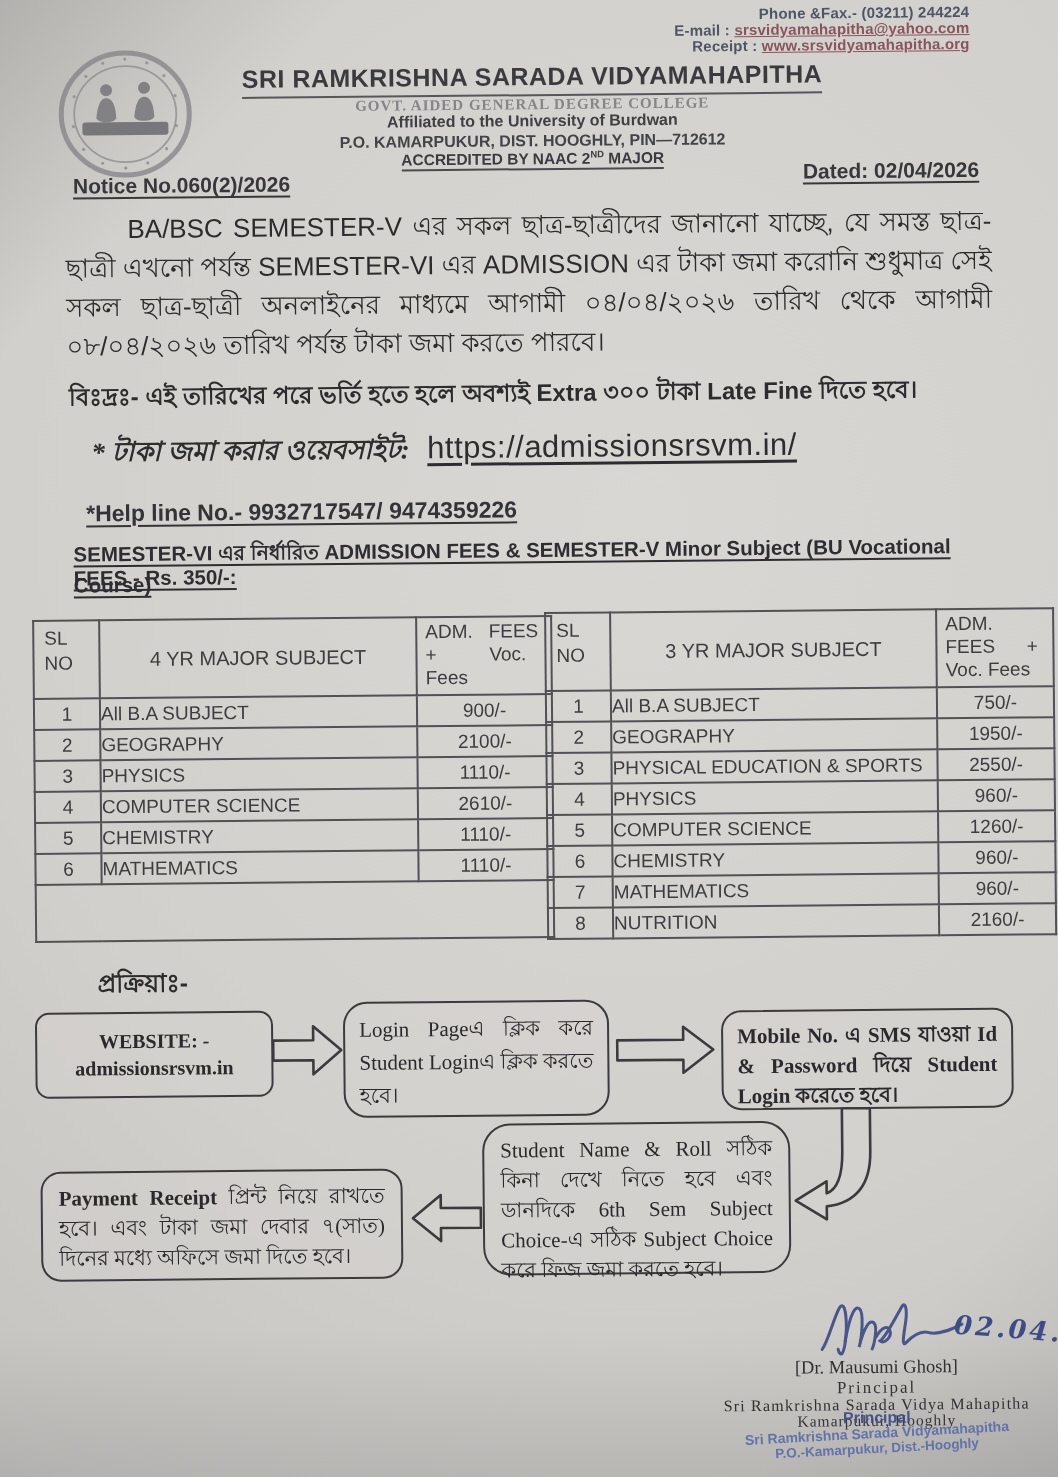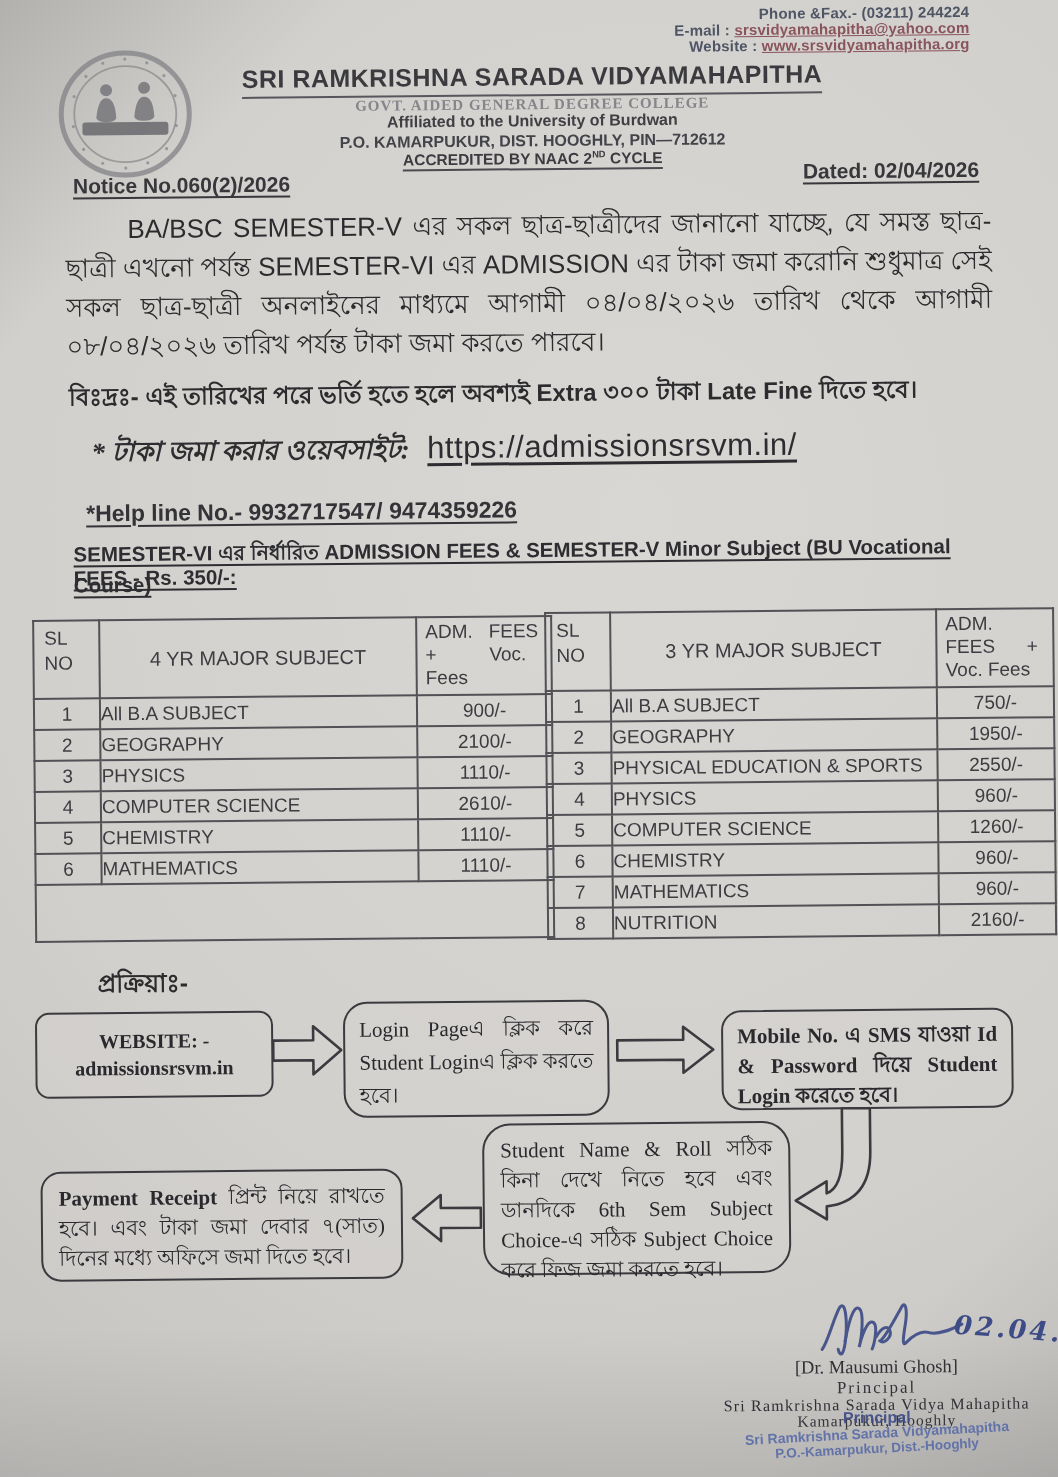--- a/index.html
+++ b/index.html
@@ -90,21 +90,21 @@
 <div id="page">
 <div id="tilt">
 
   <div class="abs contact">
     <div>Phone &amp;Fax.- (03211) 244224</div>
     <div>
       <span>E-mail :</span>
       <span class="lnk">srsvidyamahapitha@yahoo.com</span>
     </div>
     <div>
-      <span>Website :</span>
+      <span>Receipt :</span>
       <span class="lnk">www.srsvidyamahapitha.org</span>
     </div>
   </div>
 
   <svg class="abs seal" width="146" height="140" viewBox="0 0 146 140">
     <ellipse cx="73" cy="68" rx="64" ry="61" fill="none" stroke="#828286" stroke-width="5" opacity="0.75"></ellipse>
     <ellipse cx="73" cy="68" rx="51" ry="48" fill="none" stroke="#8d8d90" stroke-width="1.8" opacity="0.8"></ellipse>
     <g fill="#7b7b7f" opacity="0.9">
       <circle cx="54" cy="44" r="6"></circle>
       <path d="M44,72 q2,-20 10,-20 q9,0 10,20 q-2,4 -10,4 q-8,0 -10,-4z"></path>
@@ -130,21 +130,21 @@
     </g>
   </svg>
 
   <div class="abs collegeName">
     <span class="inner">SRI RAMKRISHNA SARADA VIDYAMAHAPITHA</span>
   </div>
   <div class="abs hline2">GOVT. AIDED GENERAL DEGREE COLLEGE</div>
   <div class="abs hline3">Affiliated to the University of Burdwan</div>
   <div class="abs hline4">P.O.  KAMARPUKUR, DIST.  HOOGHLY, PIN—712612</div>
   <div class="abs hline5">
-    <span class="inner"><span>ACCREDITED BY NAAC 2</span><sup>ND</sup><span> CYCLE</span></span>
+    <span class="inner"><span>ACCREDITED BY NAAC 2</span><sup>ND</sup><span> MAJOR</span></span>
   </div>
   <div class="abs noticeNo u">Notice No.060(2)/2026</div>
   <div class="abs dated u">Dated: 02/04/2026</div>
 
   <div class="abs para">BA/BSC SEMESTER-V এর সকল ছাত্র-ছাত্রীদের জানানো যাচ্ছে, যে সমস্ত ছাত্র-ছাত্রী এখনো পর্যন্ত SEMESTER-VI এর ADMISSION এর টাকা জমা করোনি শুধুমাত্র সেই সকল ছাত্র-ছাত্রী অনলাইনের মাধ্যমে আগামী ০৪/০৪/২০২৬ তারিখ থেকে আগামী ০৮/০৪/২০২৬ তারিখ পর্যন্ত টাকা জমা করতে পারবে।</div>
   <div class="abs note">বিঃদ্রঃ- এই তারিখের পরে ভর্তি হতে হলে অবশ্যই Extra ৩০০ টাকা Late Fine দিতে হবে।</div>
   <div class="abs webline">
     <span class="lbl">*  টাকা জমা করার ওয়েবসাইট:</span>
     <span class="url">https://admissionsrsvm.in/</span>
   </div>

